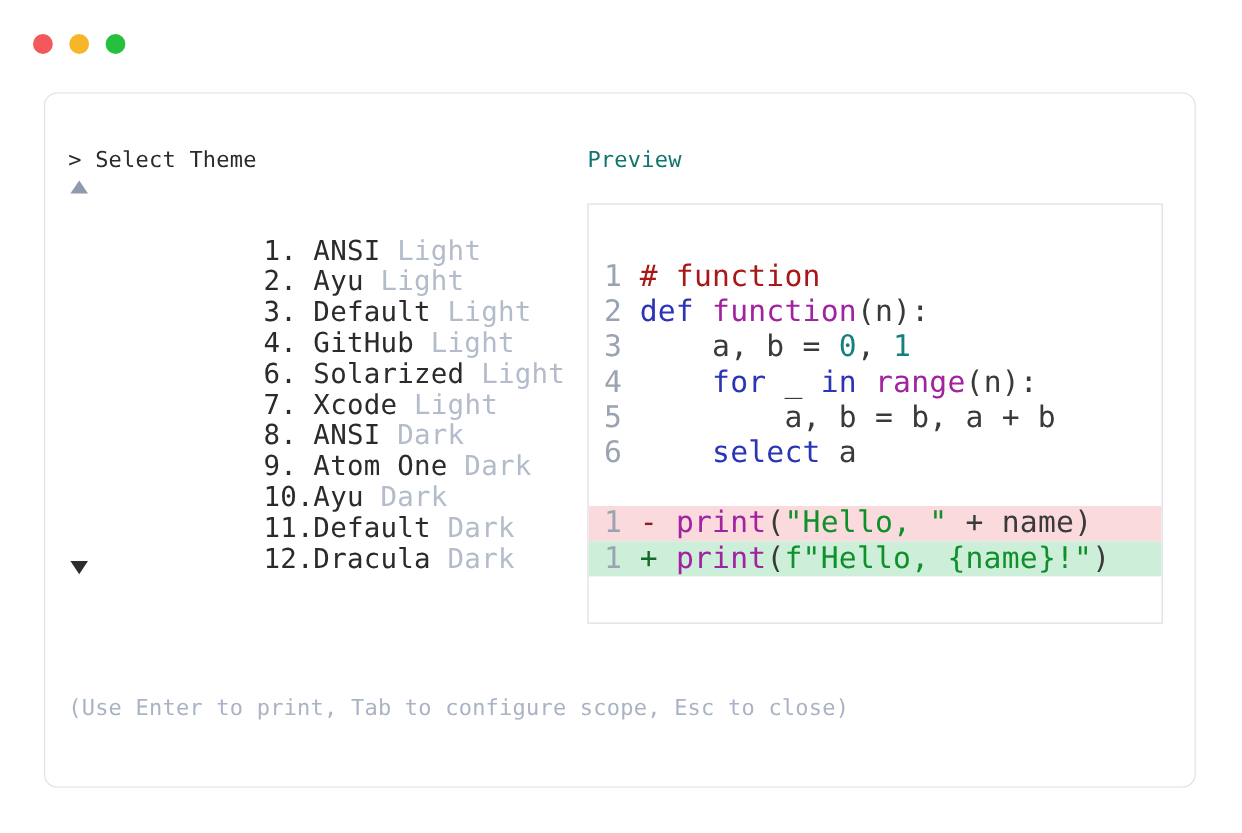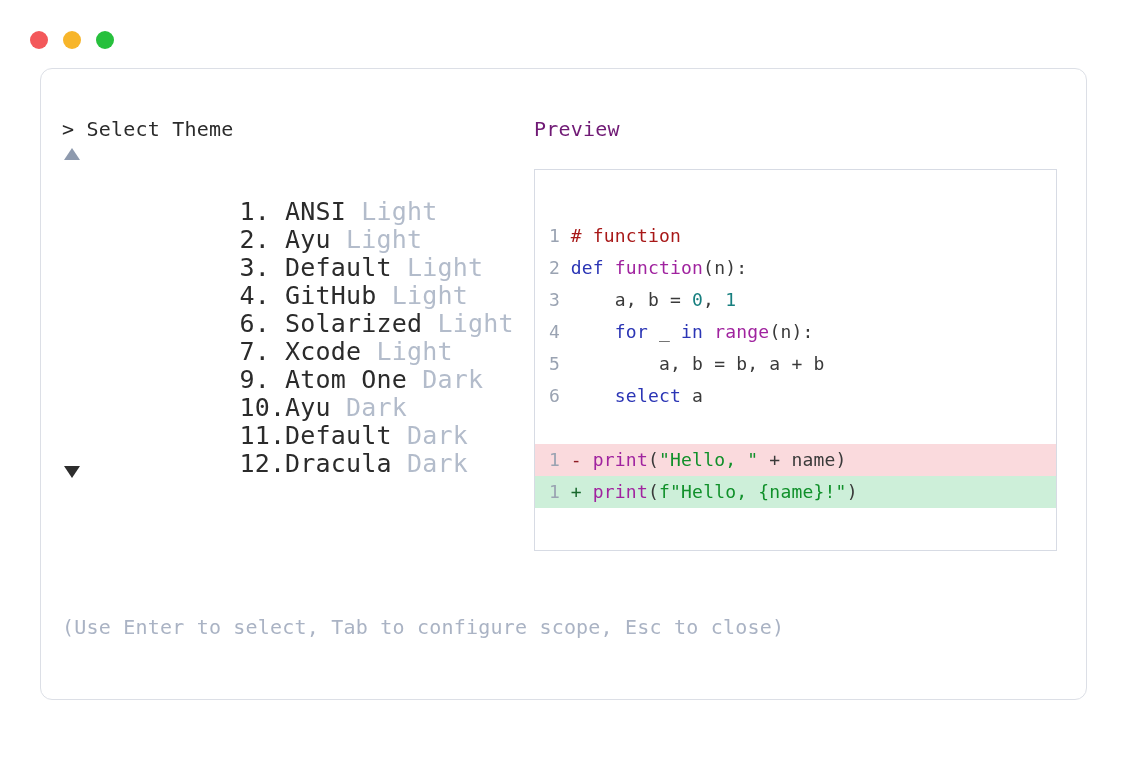--- a/index.html
+++ b/index.html
@@ -31,21 +31,21 @@
     display: block;
   }
   .dot-close  { background: #f3585a; }
   .dot-min    { background: #f7b52a; }
   .dot-max    { background: #27c03d; }
 
   
   .card {
     position: absolute;
     left: 40px;
-    top: 68px;
+    top: 84px;
     width: 1047px;
     height: 632px;
     box-sizing: border-box;
     border: 1.5px solid #dcdfe6;
     border-radius: 12px;
     background: #ffffff;
   }
 
   .card-inner {
     position: relative;
@@ -140,38 +140,38 @@
   
   .right-col {
     position: absolute;
     left: 493px;
     top: 47px;
     width: 530px;
   }
   .preview-label {
     font-size: 20px;
     line-height: 26px;
-    color: #701a75;
+    color: #0f766e;
     letter-spacing: 0.2px;
   }
   .preview-box {
     margin-top: 27px;
     box-sizing: border-box;
     width: 523px;
     height: 382px;
     border: 1.5px solid #d7dbe4;
     background: #ffffff;
     padding: 50px 0 0 0;
     position: relative;
     overflow: hidden;
   }
   .code-line {
     height: 32px;
     line-height: 32px;
-    font-size: 18px;
+    font-size: 27px;
     white-space: pre;
     letter-spacing: 0.2px;
     padding-left: 14px;
   }
   .ln {
     display: inline-block;
     width: 1ch;
     color: #9aa3b2;
     margin-right: 1ch;
   }
@@ -223,37 +223,40 @@
         <li class="theme-item">
           <span class="item-text"><span class="idx">4.</span> <span class="name">GitHub</span> <span class="variant">Light</span></span>
         </li>
         <li class="theme-item">
           <span class="item-text"><span class="idx">6.</span> <span class="name">Solarized</span> <span class="variant">Light</span></span>
         </li>
         <li class="theme-item">
           <span class="item-text"><span class="idx">7.</span> <span class="name">Xcode</span> <span class="variant">Light</span></span>
         </li>
         <li class="theme-item">
+          <span class="item-text"><span class="idx">8.</span> <span class="name">ANSI</span> <span class="variant">Dark</span></span>
+        </li>
+        <li class="theme-item">
           <span class="item-text"><span class="idx">9.</span> <span class="name">Atom One</span> <span class="variant">Dark</span></span>
         </li>
         <li class="theme-item">
           <span class="item-text"><span class="idx">10.</span> <span class="name">Ayu</span> <span class="variant">Dark</span></span>
         </li>
         <li class="theme-item">
           <span class="item-text"><span class="idx">11.</span> <span class="name">Default</span> <span class="variant">Dark</span></span>
         </li>
         <li class="theme-item">
           <span class="item-text"><span class="idx">12.</span> <span class="name">Dracula</span> <span class="variant">Dark</span></span>
         </li>
       </ul>
 
       <div class="arrow-down"></div>
     </div>
 
-    <div class="hint">(Use Enter to select, Tab to configure scope, Esc to close)</div>
+    <div class="hint">(Use Enter to print, Tab to configure scope, Esc to close)</div>
 
     <div class="right-col">
       <div class="preview-label">Preview</div>
 
       <div class="preview-box">
 
         <div class="code-line"><span class="ln">1</span><span class="tok-comment"># function</span></div>
 
         <div class="code-line"><span class="ln">2</span><span class="tok-kw">def </span><span class="tok-fn">function</span><span class="tok-plain">(n):</span></div>
 

